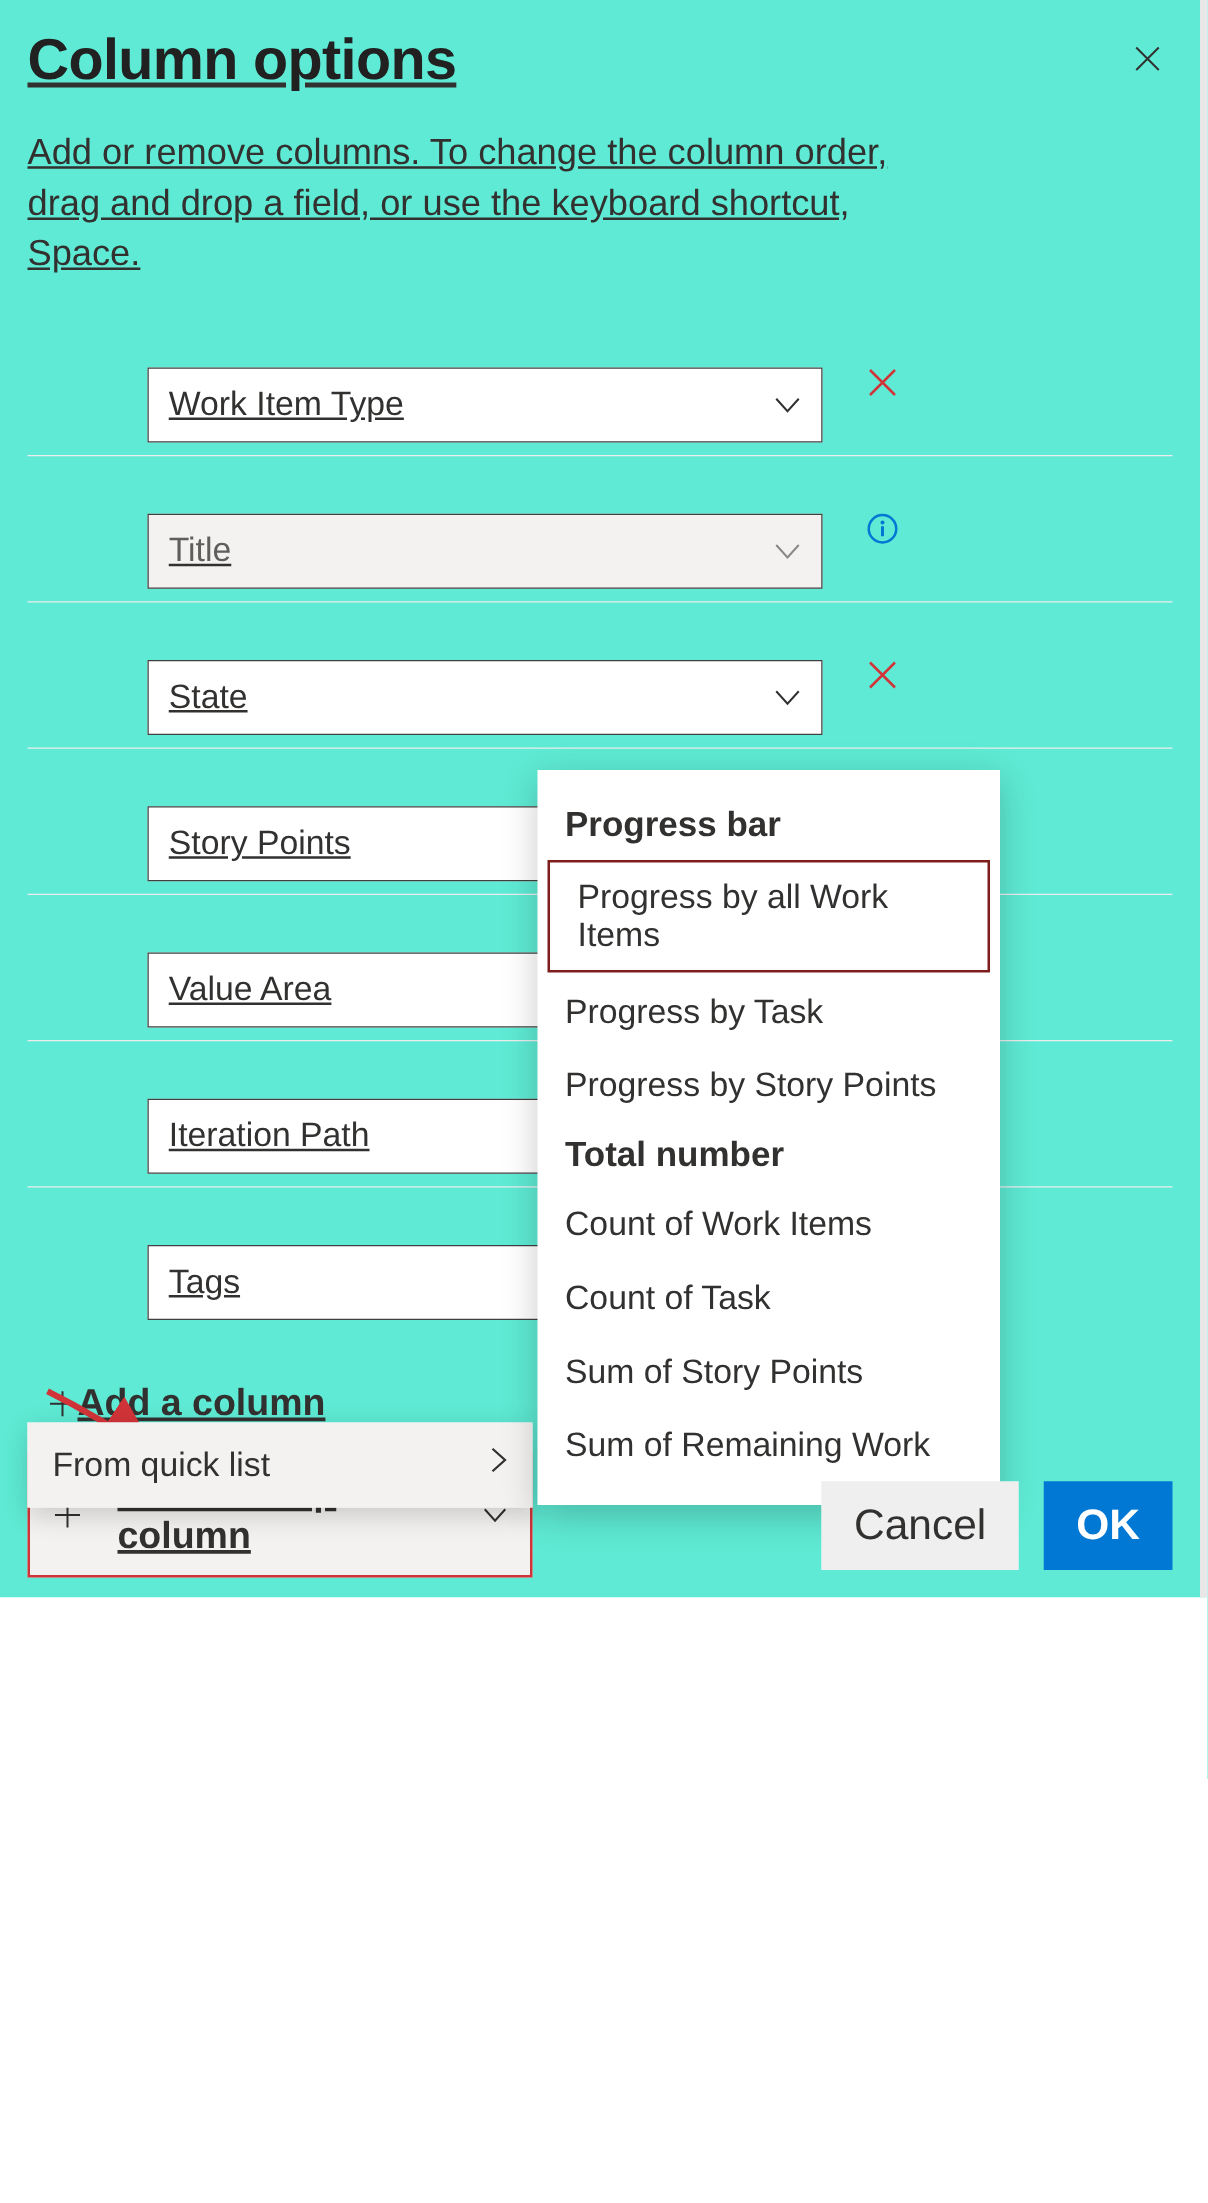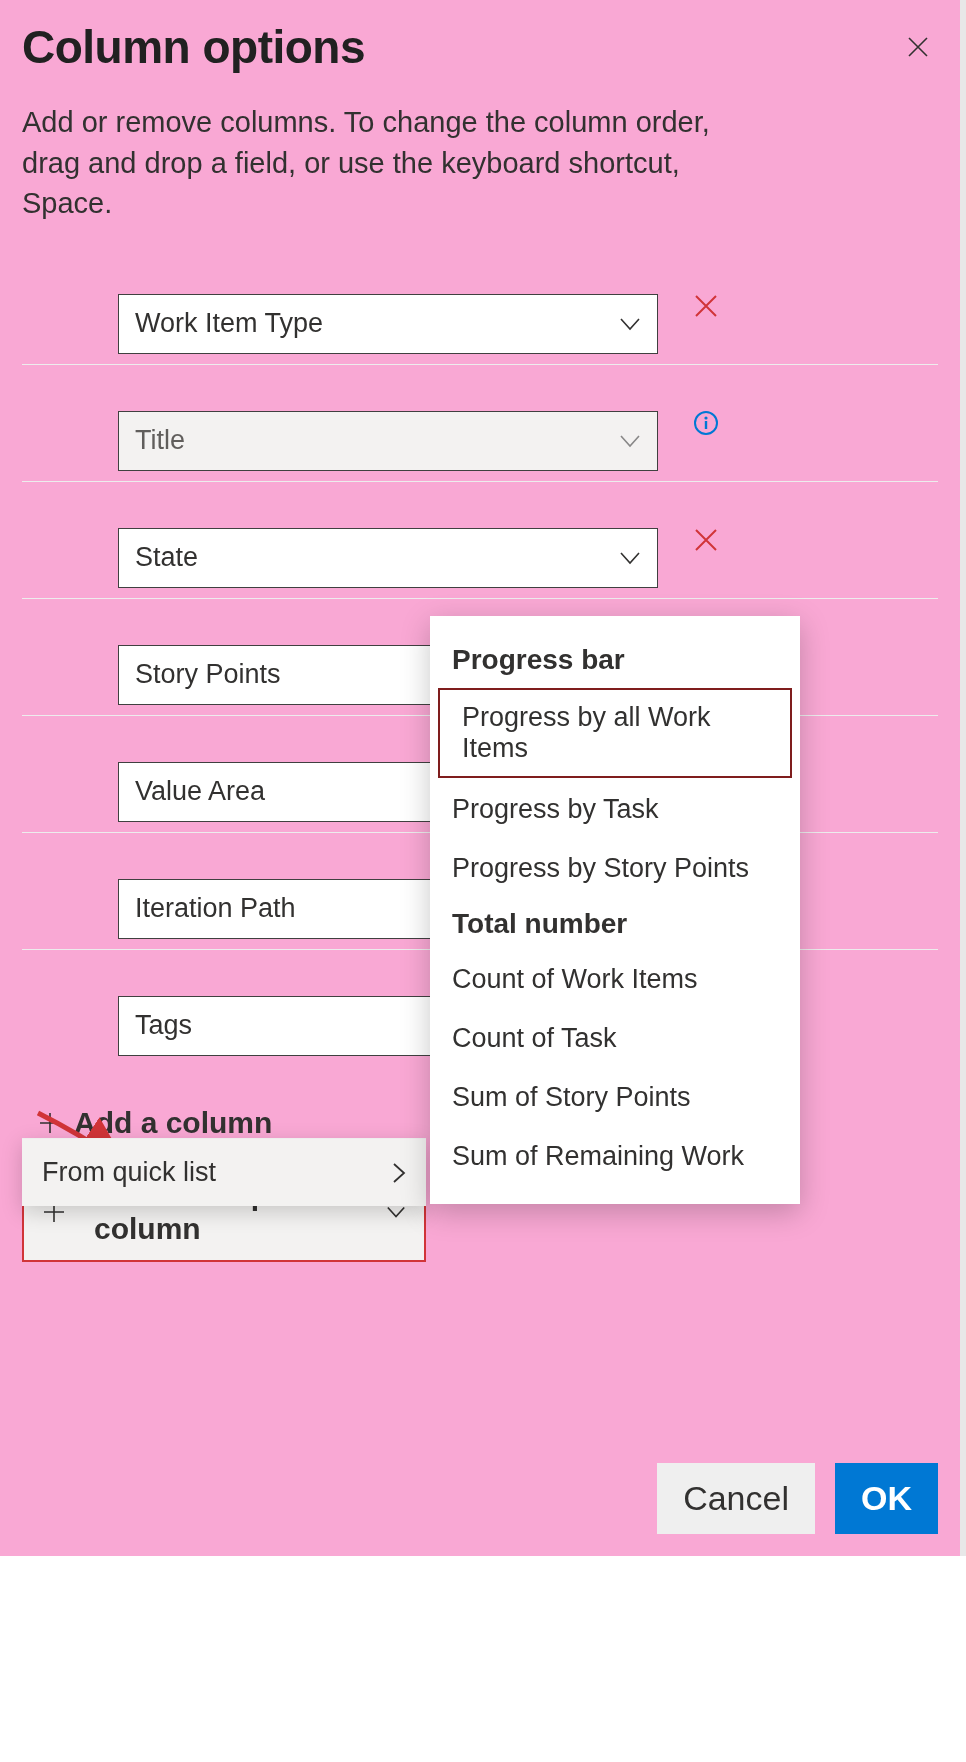--- a/index.html
+++ b/index.html
@@ -4,24 +4,25 @@
 <style>
   * { box-sizing: border-box; }
   html, body {
     margin: 0; padding: 0;
     font-family: "Segoe UI", -apple-system, BlinkMacSystemFont, sans-serif;
     background: #fff;
     color: #323130;
   }
   .container {
     width: 966px;
-    height: 1556px;
+    height: 1278px;
     position: relative;
-    background: #f9a8d4;
+    background: #5eead4;
     border-right: 6px solid #e8e8e8;
+    text-decoration: underline;
   }
   .panel {
     padding: 20px 22px 22px 22px;
     position: relative;
     height: 100%;
   }
   .header-row {
     display: flex;
     justify-content: space-between;
     align-items: center;
@@ -79,21 +80,21 @@
     justify-content: center;
     margin-left: 18px;
   }
   .icon-x { color: #d13438; }
   .icon-info { color: #0078d4; }
   svg { display: block; }
 
   .add-btn {
     display: flex;
     align-items: center;
-    gap: 12px;
+    gap: 0;
     font-size: 30px;
     font-weight: 600;
     padding: 16px 16px;
     margin-top: 24px;
     cursor: pointer;
     width: fit-content;
     justify-content: flex-end;
   }
   .rollup-btn {
     display: flex;
@@ -119,21 +120,21 @@
     position: absolute;
     left: 22px;
     top: 1138px;
     width: 404px;
     background: #fff;
     box-shadow: 0 6px 20px rgba(0,0,0,0.18);
     border-top: 1px solid #eee;
   }
   .submenu-item {
     display: flex;
-    align-items: center;
+    align-items: flex-start;
     justify-content: space-between;
     padding: 18px 20px;
     font-size: 27px;
     cursor: pointer;
   }
   .submenu-item.hover { background: #f3f2f1; }
 
   .arrow-pointer {
     position: absolute;
     left: 28px;

